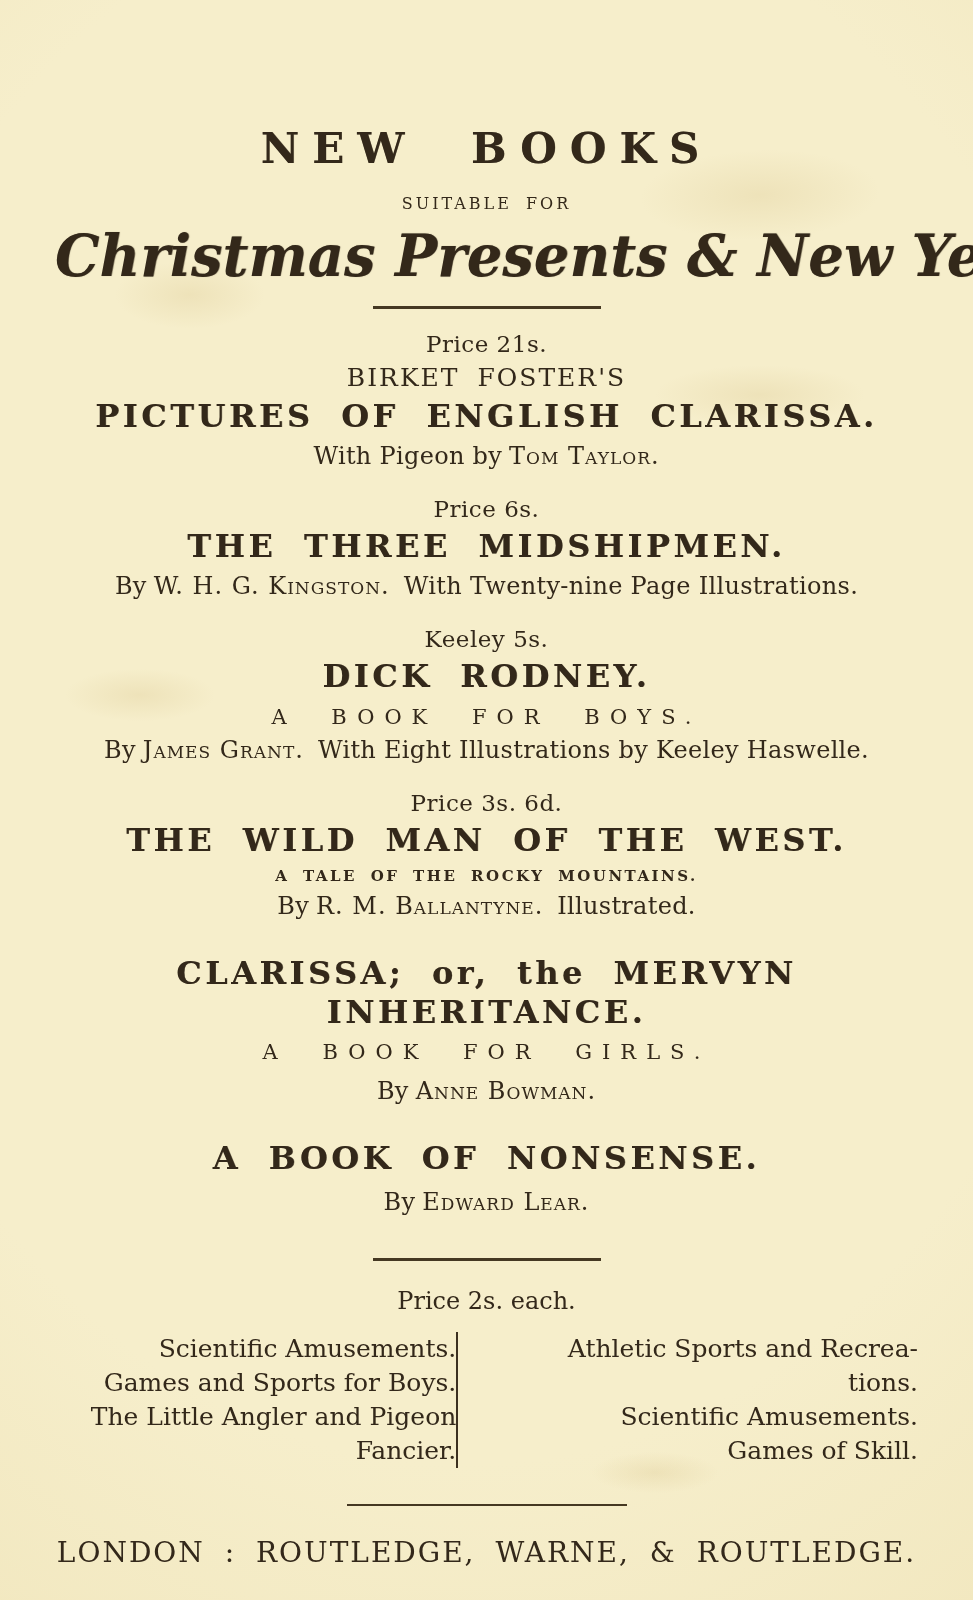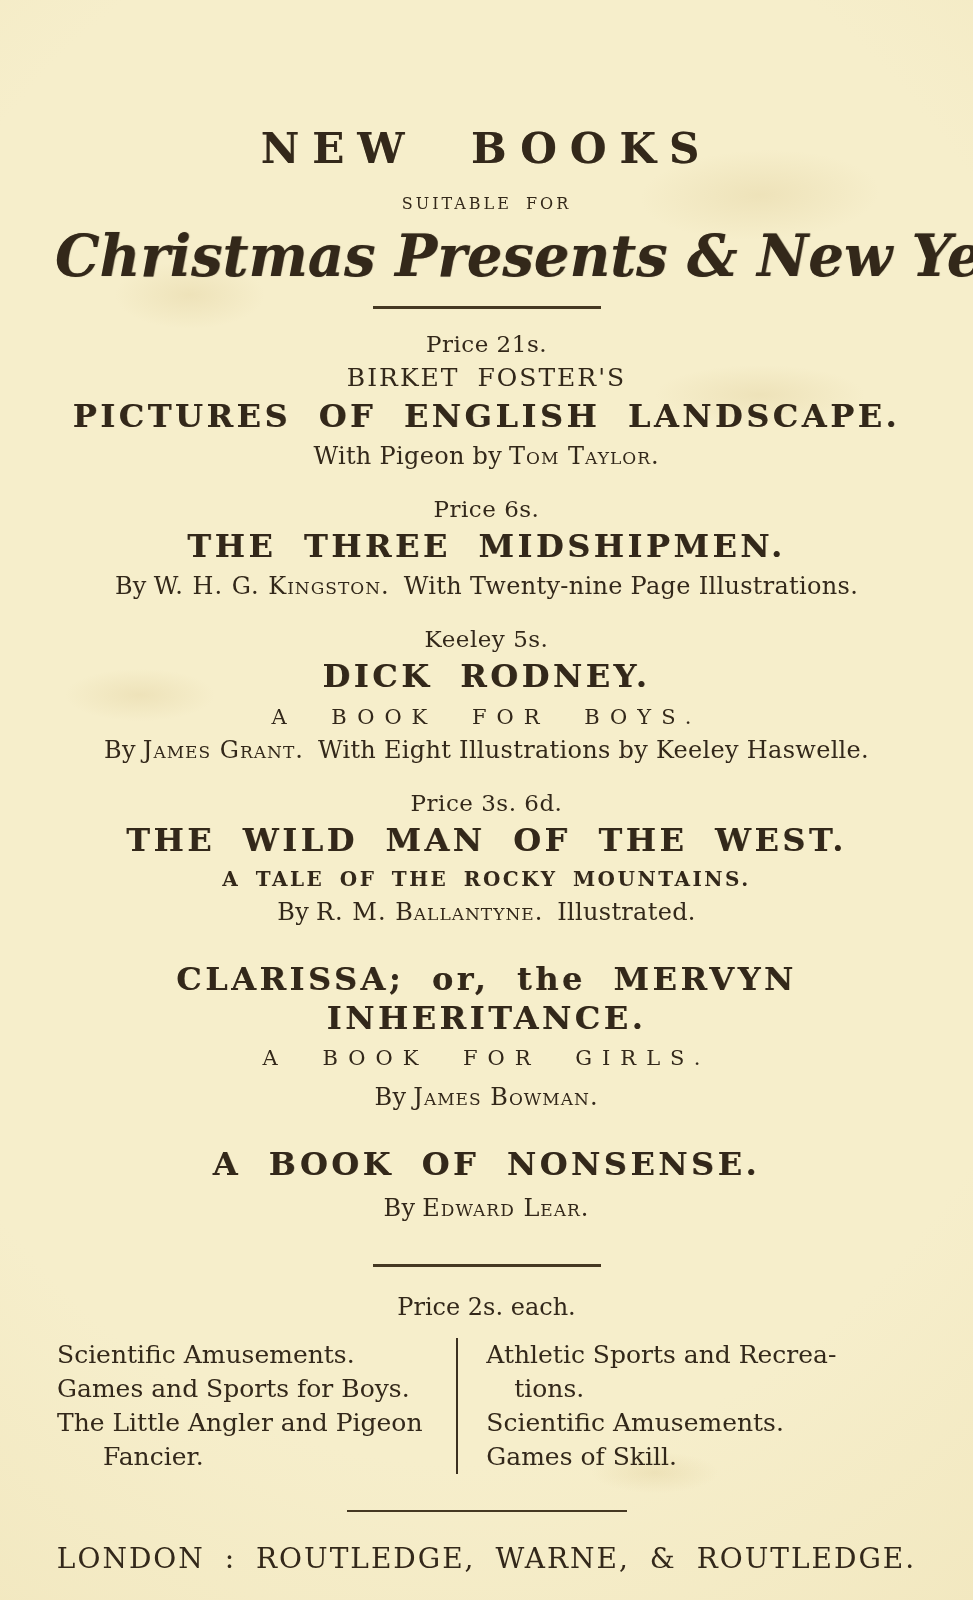--- a/index.html
+++ b/index.html
@@ -94,21 +94,21 @@
     text-shadow: 0.4px 0.4px 0.5px rgba(45,34,18,0.45);
   }
   .tagline {
     margin-top: 9px;
     font-size: 21px;
     letter-spacing: 10px;
     word-spacing: 18px;
   }
   .subtitle-caps {
     margin-top: 8px;
-    font-size: 20px;
+    font-size: 15px;
     font-weight: bold;
     letter-spacing: 2.5px;
     word-spacing: 6px;
   }
   .byline {
     margin-top: 7px;
     font-size: 24px;
     letter-spacing: 0.3px;
   }
   .byline .name {
@@ -124,21 +124,21 @@
     margin-top: 26px;
     font-size: 24px;
   }
   .ts-columns {
     display: flex;
     margin-top: 17px;
     text-align: left;
     font-size: 25px;
     line-height: 34px;
   }
-  .ts-col { box-sizing: border-box; }
+  .ts-col { box-sizing: border-box; text-align: right; }
   .ts-col.left  { width: 46.5%; padding-left: 2px; }
   .ts-col.right { width: 53.5%; border-left: 2.5px solid #3c3020; padding-left: 28px; }
   .ts-line.indent1 { padding-left: 46px; }
   .ts-line.indent2 { padding-left: 28px; }
   
   .imprint {
     margin-top: 30px;
     font-size: 28px;
     letter-spacing: 2px;
     word-spacing: 9px;
@@ -159,21 +159,21 @@
   <div class="content">
 
     <div class="kicker">NEW BOOKS</div>
     <div class="connector">SUITABLE FOR</div>
     <div class="script-title">Christmas Presents &amp; New Year's Gifts.</div>
     <div class="rule"></div>
 
     <div class="book first">
       <div class="price">Price 21s.</div>
       <div class="pre-title">BIRKET FOSTER'S</div>
-      <div class="title">PICTURES OF ENGLISH LANDSCAPE.</div>
+      <div class="title">PICTURES OF ENGLISH CLARISSA.</div>
       <div class="byline"><span>With Pigeon by</span><span class="name">Tom Taylor.</span></div>
     </div>
 
     <div class="book">
       <div class="price">Price 6s.</div>
       <div class="title">THE THREE MIDSHIPMEN.</div>
       <div class="byline"><span>By</span><span class="name">W. H. G. Kingston.</span><span class="suffix">With Twenty-nine Page Illustrations.</span></div>
     </div>
 
     <div class="book">
@@ -186,21 +186,21 @@
     <div class="book">
       <div class="price">Price 3s. 6d.</div>
       <div class="title">THE WILD MAN OF THE WEST.</div>
       <div class="subtitle-caps">A TALE OF THE ROCKY MOUNTAINS.</div>
       <div class="byline"><span>By</span><span class="name">R. M. Ballantyne.</span><span class="suffix">Illustrated.</span></div>
     </div>
 
     <div class="book spaced">
       <div class="title">CLARISSA; or, the MERVYN INHERITANCE.</div>
       <div class="tagline">A BOOK FOR GIRLS.</div>
-      <div class="byline" style="margin-top:13px;"><span>By</span><span class="name">James Bowman.</span></div>
+      <div class="byline" style="margin-top:13px;"><span>By</span><span class="name">Anne Bowman.</span></div>
     </div>
 
     <div class="book spaced">
       <div class="title">A BOOK OF NONSENSE.</div>
       <div class="byline" style="margin-top:11px;"><span>By</span><span class="name">Edward Lear.</span></div>
     </div>
 
     <div class="rule r2"></div>
 
     <div class="ts-heading">Price 2s. each.</div>

